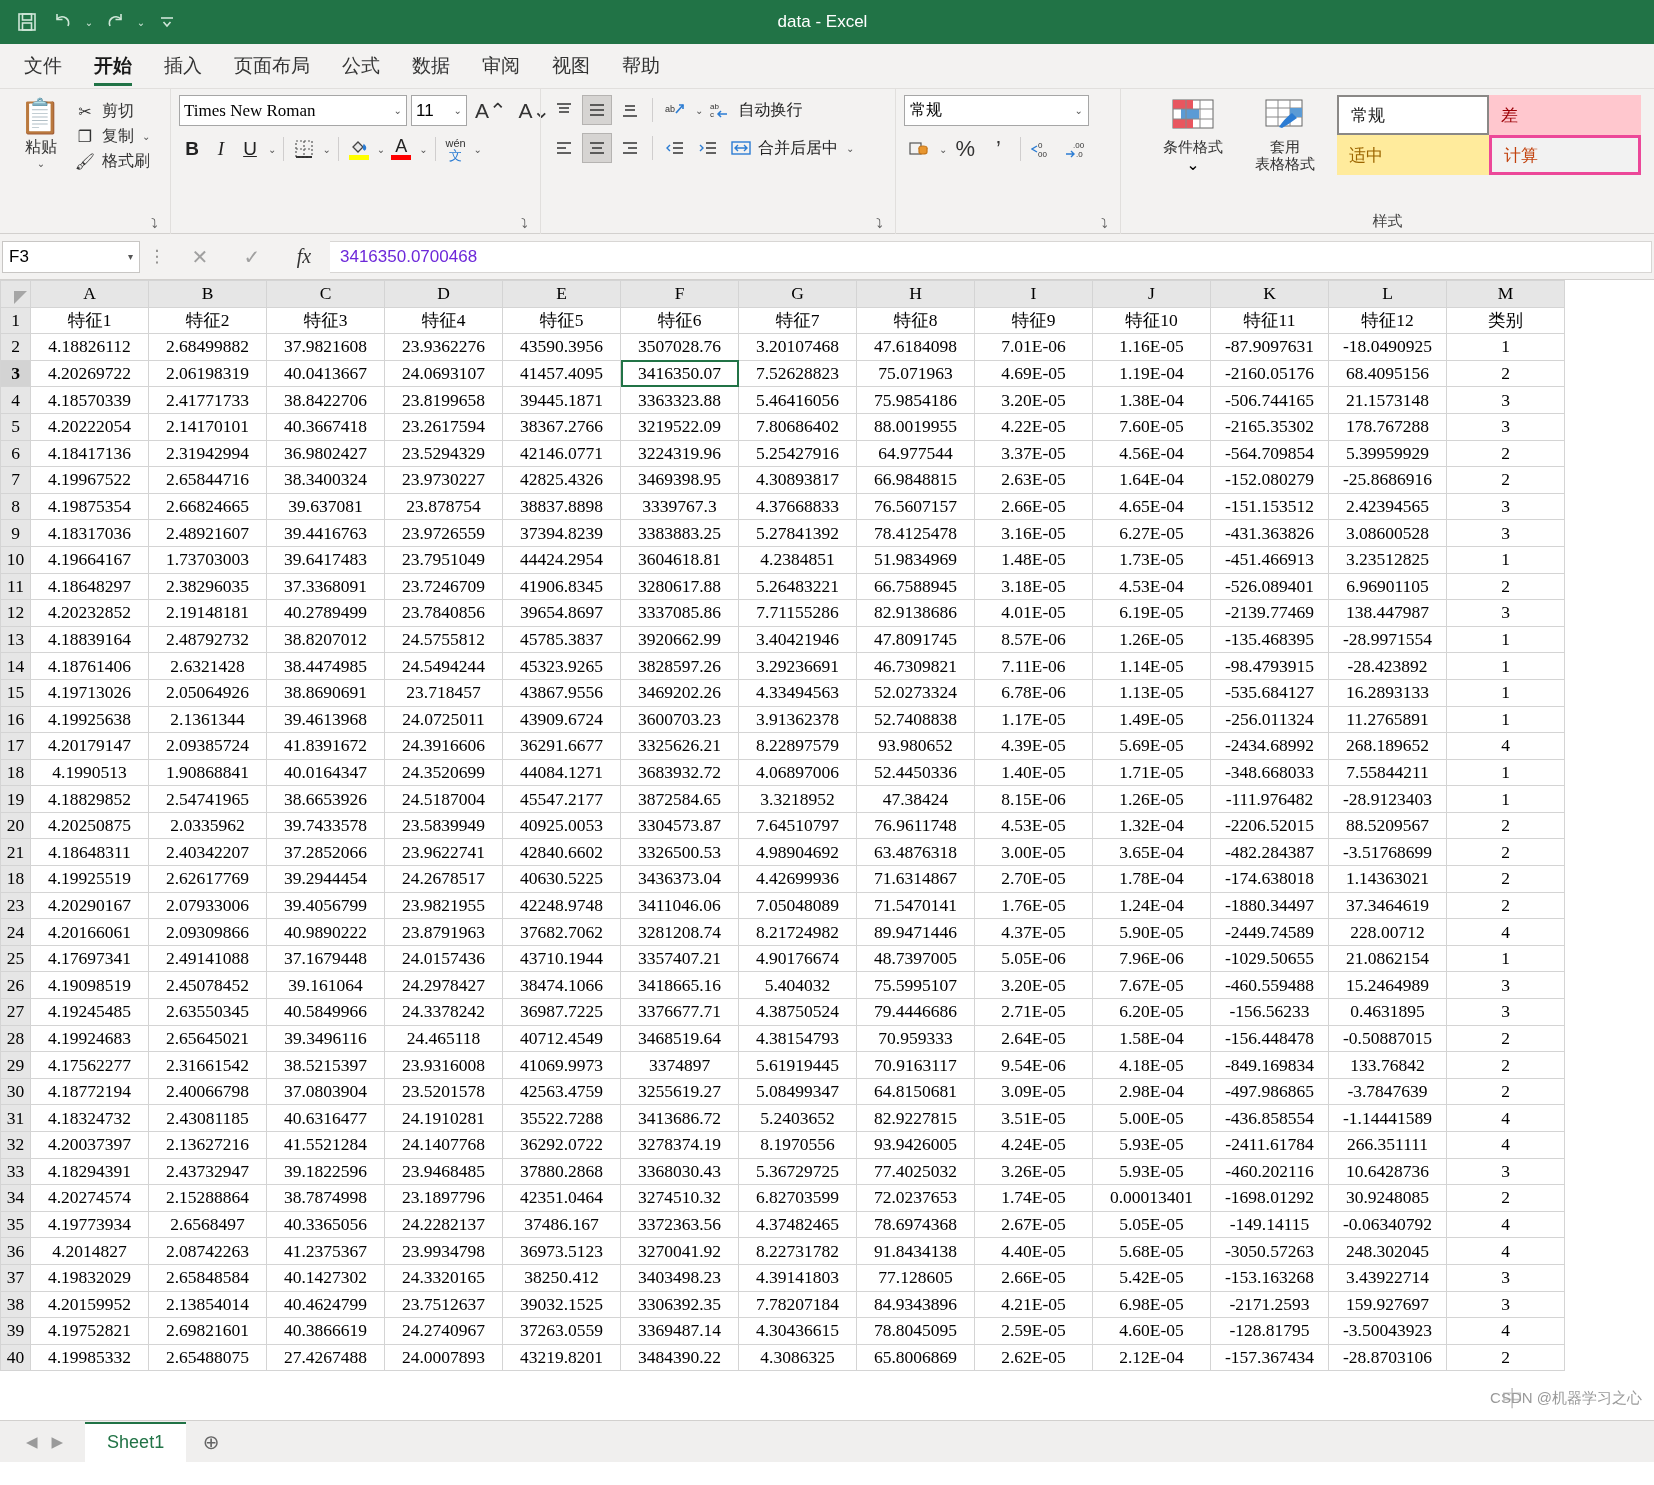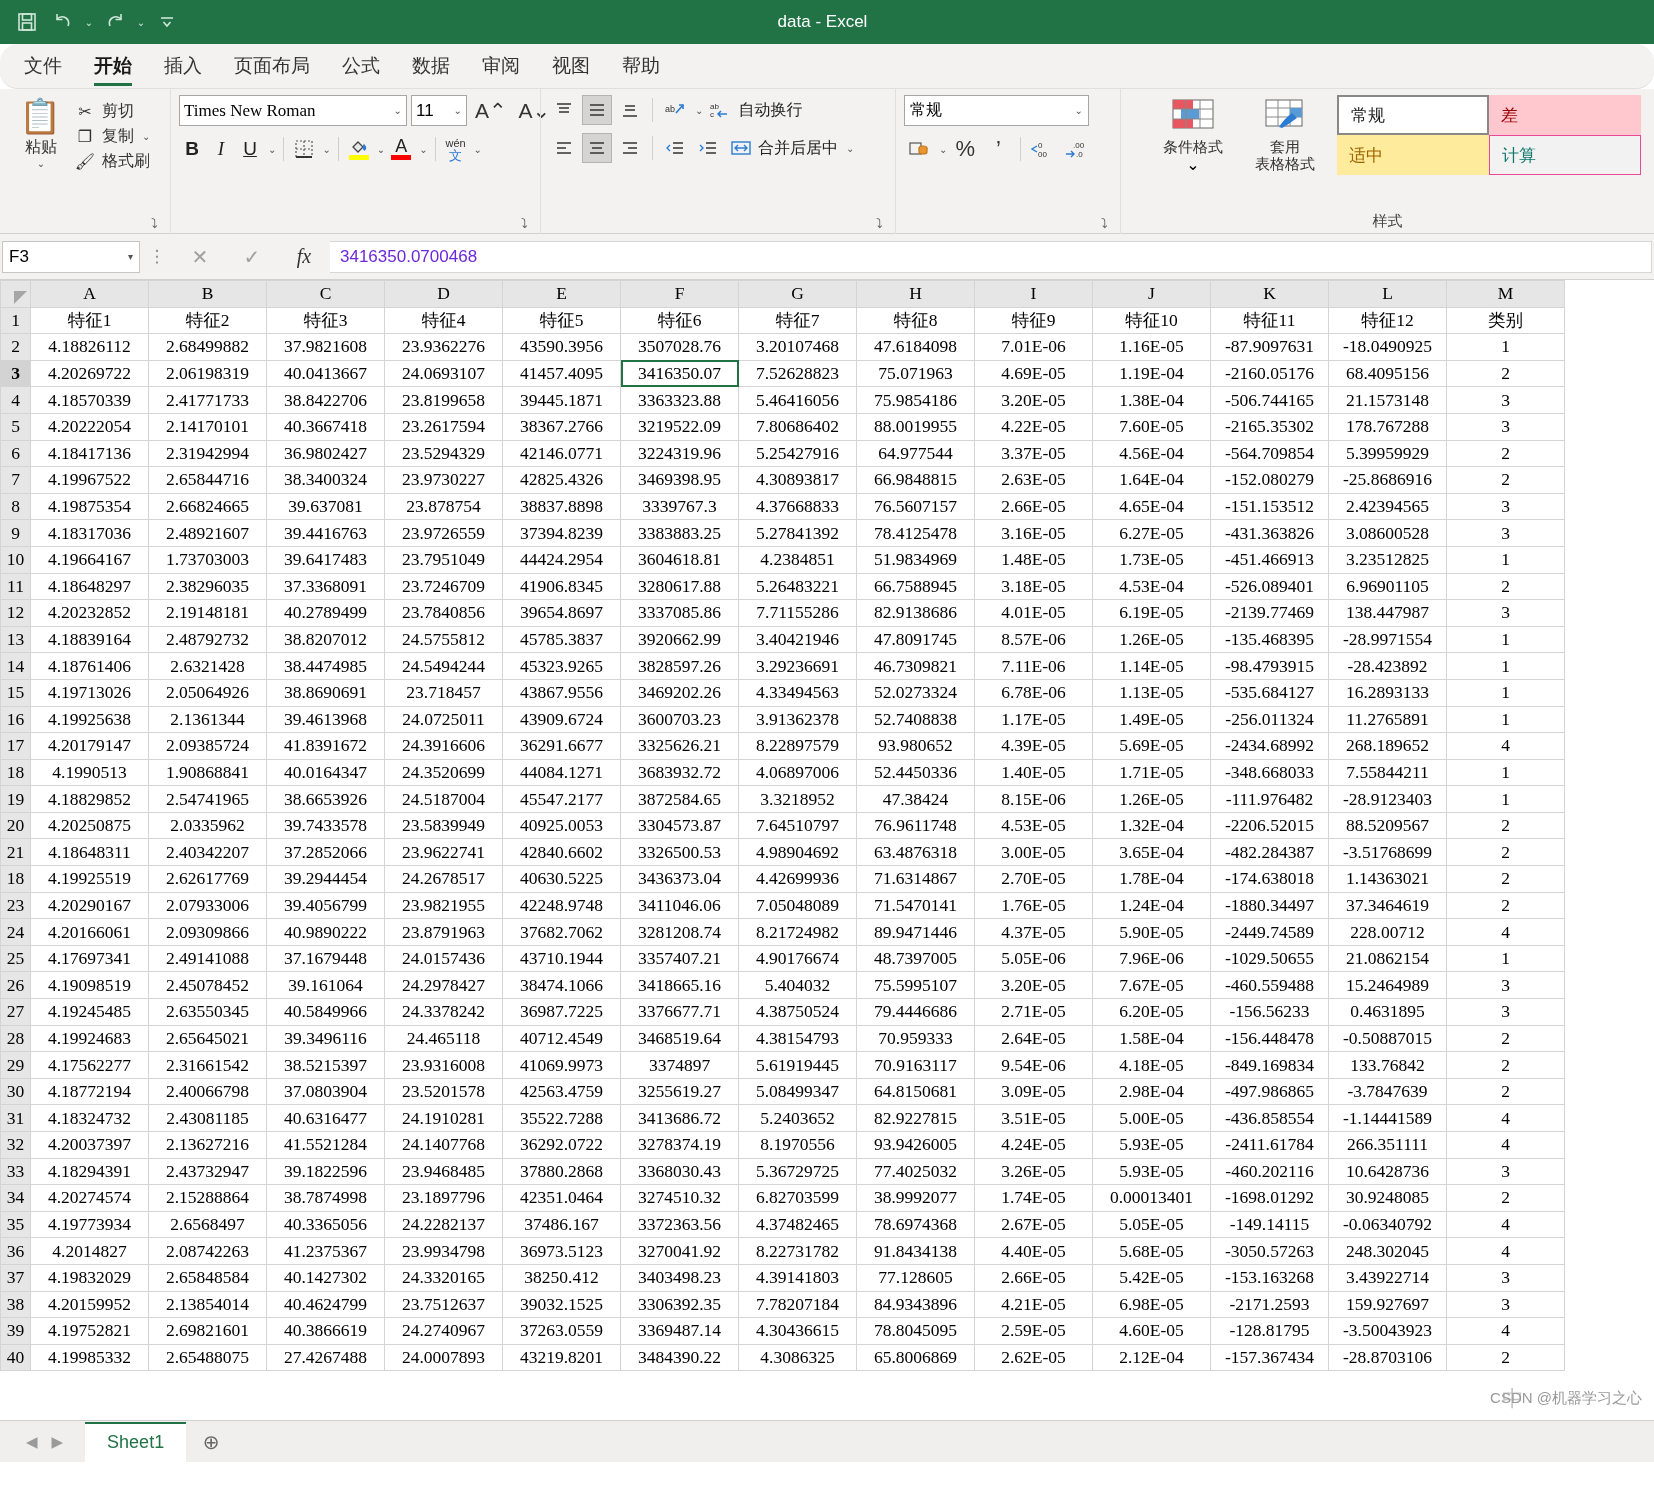--- a/index.html
+++ b/index.html
@@ -40,21 +40,20 @@
     content: ""; position: absolute; width: 2px; height: 8px;
     background: #1d5c39; right: -2px; bottom: -7px;
     transform: rotate(-45deg);
   }
 
   
   .tabstrip {
     height: 45px; background: #f3f2f1;
     display: flex; align-items: flex-end; padding-left: 8px;
     border-bottom: 1px solid #e1dfdd;
-    border-radius: 18px;
   }
   .tab {
     padding: 0 16px; height: 42px; line-height: 40px;
     font-size: 19px; color: #333; position: relative;
   }
   .tab.active { font-weight: bold; color: #1a1a1a; }
   .tab.active::after {
     content: ""; position: absolute; left: 16px; right: 16px; bottom: 2px;
     height: 3px; background: #217346;
   }
@@ -129,21 +128,21 @@
   
   .g-style { flex: 1; }
   .stylebtn { width: 92px; text-align: center; padding-top: 2px; }
   .stylebtn .ic { font-size: 30px; line-height: 34px; }
   .stylebtn .lbl { font-size: 15px; color: #333; line-height: 17px; }
   .gallery { display: grid; grid-template-columns: 152px 152px; grid-template-rows: 40px 40px; margin-left: 6px; }
   .gcell { font-size: 17px; display: flex; align-items: center; padding-left: 12px; }
   .gc-normal { background: #fff; border: 2px solid #8a8886; color: #222; }
   .gc-bad { background: #ffc7ce; color: #9c0006; }
   .gc-neutral { background: #ffeb9c; color: #9c6500; }
-  .gc-calc { background: #f2f2f2; color: #0f766e; border: 1px solid #ec4899; }
+  .gc-calc { background: #f2f2f2; color: #c2410c; border: 3px solid #ec4899; }
 
   
   .fbar { height: 46px; background: #f3f2f1; display: flex; align-items: center; border-bottom: 1px solid #d2d0ce; }
   .namebox {
     width: 138px; height: 32px; margin-left: 2px; background: #fff;
     border: 1px solid #c8c6c4; display: flex; align-items: center;
     padding: 0 6px; justify-content: space-between; font-size: 17px;
   }
   .namebox .car { font-size: 10px; color: #555; }
   .fdots { width: 34px; text-align: center; color: #8a8886; font-size: 17px; }
@@ -1081,21 +1080,21 @@
         </tr>
         <tr>
           <td class="rowhdr">34</td>
           <td>4.20274574</td>
           <td>2.15288864</td>
           <td>38.7874998</td>
           <td>23.1897796</td>
           <td>42351.0464</td>
           <td>3274510.32</td>
           <td>6.82703599</td>
-          <td>38.9992077</td>
+          <td>72.0237653</td>
           <td>1.74E-05</td>
           <td>0.00013401</td>
           <td>-1698.01292</td>
           <td>30.9248085</td>
           <td>2</td>
         </tr>
         <tr>
           <td class="rowhdr">35</td>
           <td>4.19773934</td>
           <td>2.6568497</td>

